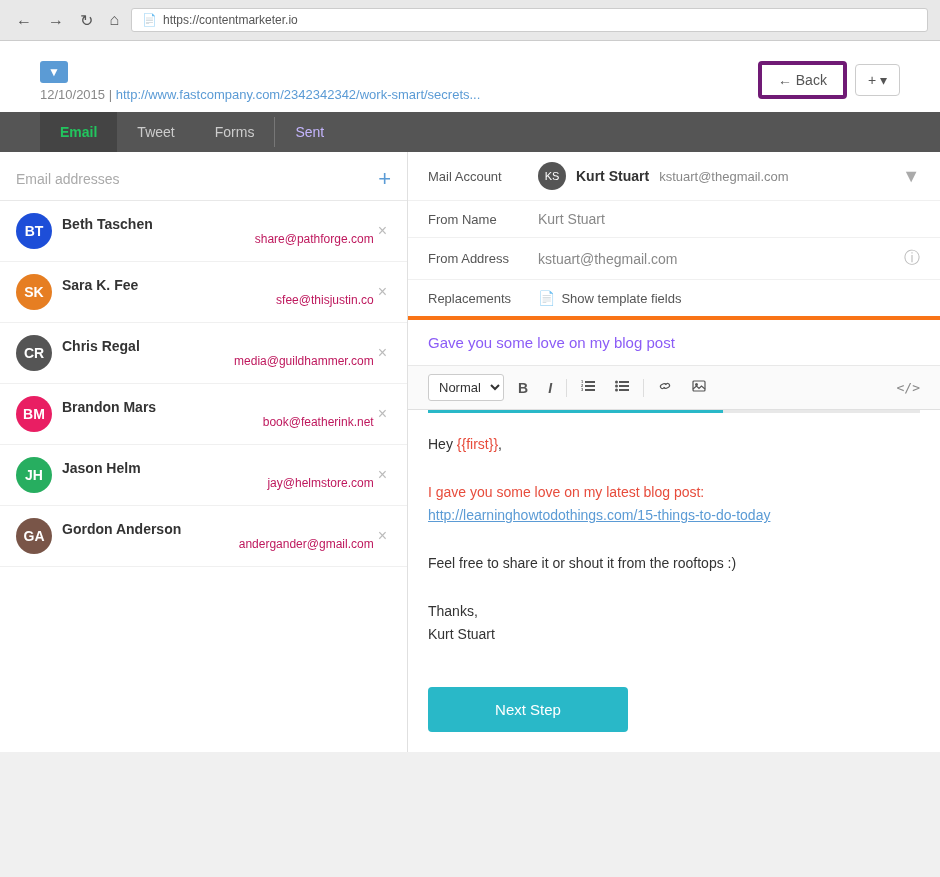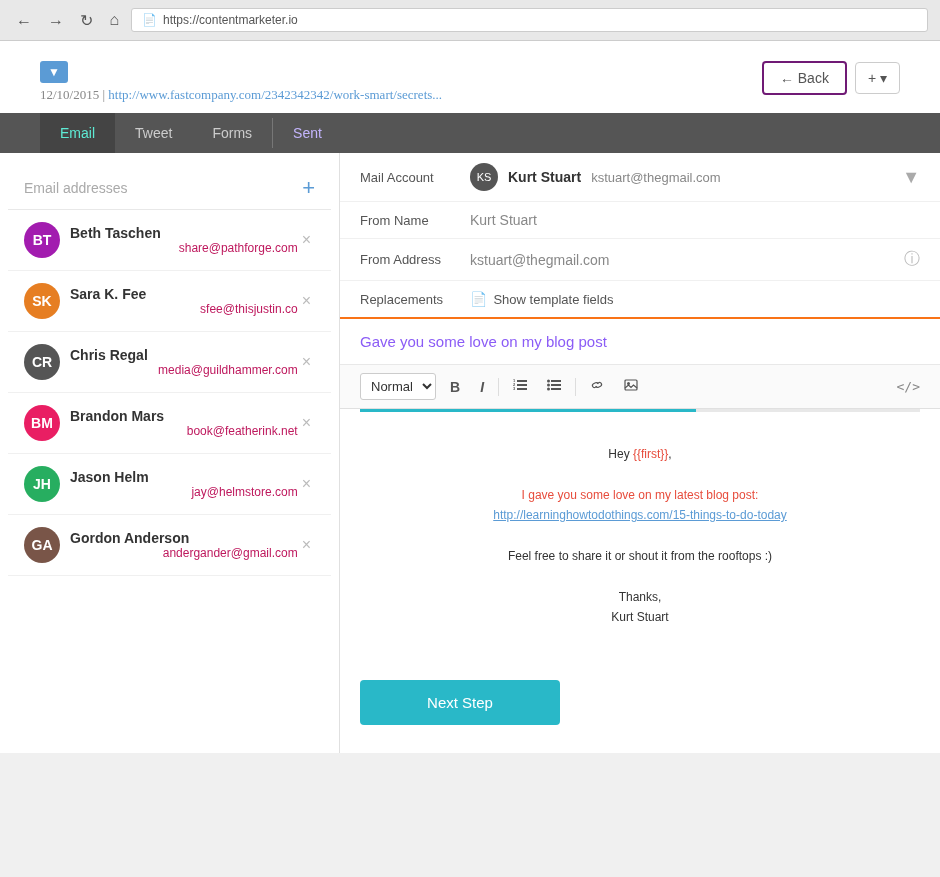--- a/index.html
+++ b/index.html
@@ -70,34 +70,33 @@
       border: none;
       border-radius: 3px;
       padding: 4px 8px;
       cursor: pointer;
       font-size: 12px;
     }
     .page-subtitle {
       font-size: 13px;
       color: #888;
       margin-top: 4px;
-      font-family: Liberation Serif, serif;
     }
     .page-subtitle a {
       color: #5b9bd5;
       text-decoration: none;
     }
     .header-actions {
       display: flex;
       gap: 8px;
       align-items: center;
     }
     .btn-back {
       background: white;
-      border: 2px solid #701a75;
+      border: 4px solid #701a75;
       border-radius: 4px;
       padding: 7px 16px;
       font-size: 14px;
       color: #555;
       cursor: pointer;
       display: flex;
       align-items: center;
       gap: 6px;
     }
     .btn-add {
@@ -124,21 +123,22 @@
     .tab-item {
       padding: 12px 20px;
       color: #ccc;
       cursor: pointer;
       font-size: 14px;
       border: none;
       background: none;
     }
     .tab-item.active {
       background: #444;
-      color: #5eead4;
+      color: #22c55e;
+      font-weight: bold;
     }
     .tab-divider {
       width: 1px;
       height: 30px;
       background: #777;
       margin: 0 0;
     }
     .tab-sent {
       padding: 12px 20px;
       color: #c4b5fd;
@@ -161,23 +161,23 @@
 
     
     .main-content {
       display: flex;
       background: white;
       min-height: 600px;
     }
 
     
     .left-panel {
-      width: 340px;
+      width: 408px;
       border-right: 1px solid #e0e0e0;
-      padding: 8px;
+      padding: 0;
     }
     .email-addresses-header {
       display: flex;
       align-items: center;
       justify-content: space-between;
       padding: 16px 16px 10px 16px;
       border-bottom: 1px solid #e8e8e8;
     }
     .email-addresses-placeholder {
       color: #aaa;
@@ -292,21 +292,21 @@
     }
     .help-icon {
       color: #bbb;
       font-size: 16px;
       margin-left: 8px;
     }
     .replacements-row {
       display: flex;
       align-items: center;
       padding: 10px 20px;
-      border-bottom: 2px solid #f97316;
+      border-bottom: 4px solid #f97316;
     }
     .template-fields-btn {
       background: none;
       border: none;
       color: #555;
       font-size: 13px;
       cursor: pointer;
       display: flex;
       align-items: center;
       gap: 6px;
@@ -374,26 +374,25 @@
       margin: 0 20px;
     }
     .progress-bar-fill {
       height: 100%;
       background: #29b8c8;
       width: 60%;
     }
 
     
     .editor-content {
-      padding: 32px 20px;
-      font-size: 12px;
+      padding: 20px 20px;
+      font-size: 14px;
       color: #333;
       line-height: 1.7;
       min-height: 200px;
-      text-align: center;
     }
     .editor-content .template-var {
       color: #e74c3c;
     }
     .editor-content .blog-link {
       color: #5b9bd5;
       text-decoration: underline;
     }
     .editor-content .intro-line {
       color: #e74c3c;
@@ -412,21 +411,21 @@
       padding: 14px 40px;
       font-size: 15px;
       font-weight: 500;
       cursor: pointer;
       width: 100%;
       max-width: 200px;
       display: block;
     }
 
     
-    .av-blue { background: #a21caf; }
+    .av-blue { background: #1d4ed8; }
     .av-orange { background: #e67e22; }
     .av-dark { background: #555; }
     .av-pink { background: #e91e63; }
     .av-green { background: #27ae60; }
     .av-brown { background: #795548; }
   </style>
 </head>
 <body>
 
 <div class="browser-chrome">

